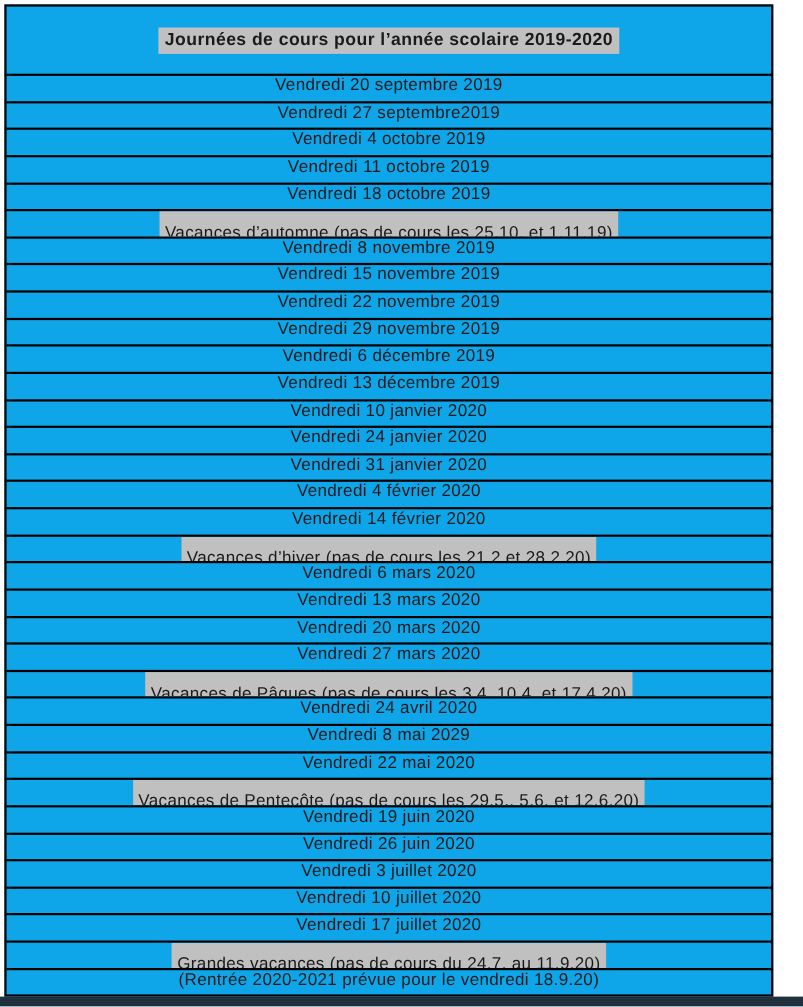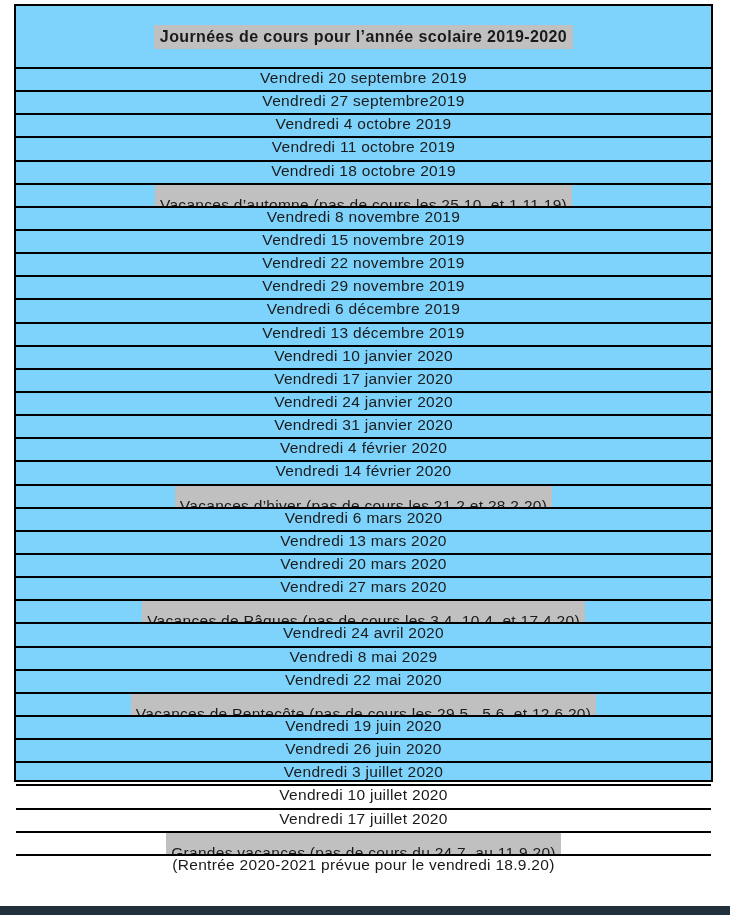--- a/index.html
+++ b/index.html
@@ -7,28 +7,28 @@
     --border:#000000;
     --text:#1a1a1a;
     --bottom-bar:#20303c;
   }
   *{margin:0;padding:0;box-sizing:border-box;}
   html,body{width:730px;height:915px;background:#ffffff;overflow:hidden;}
   body{font-family:"Liberation Sans", sans-serif;color:var(--text);position:relative;}
 
   .sheet{
     position:absolute;
-    left:14px;
+    left:4px;
     top:4px;
     width:699px;
-    height:778px;
+    height:902px;
     border:2px solid var(--border);
     display:flex;
     flex-direction:column;
-    background:#7dd3fc;
+    background:#0ea5e9;
   }
 
   .title-row{
     height:63px;
     border-bottom:2px solid var(--border);
     display:flex;
     align-items:center;
     justify-content:center;
     flex:none;
   }
@@ -116,23 +116,20 @@
       <div class="row">
     <span class="row-text">Vendredi 6 décembre 2019</span>
   </div>
       <div class="row">
     <span class="row-text">Vendredi 13 décembre 2019</span>
   </div>
       <div class="row">
     <span class="row-text">Vendredi 10 janvier 2020</span>
   </div>
       <div class="row">
-    <span class="row-text">Vendredi 17 janvier 2020</span>
-  </div>
-      <div class="row">
     <span class="row-text">Vendredi 24 janvier 2020</span>
   </div>
       <div class="row">
     <span class="row-text">Vendredi 31 janvier 2020</span>
   </div>
       <div class="row">
     <span class="row-text">Vendredi 4 février 2020</span>
   </div>
       <div class="row">
     <span class="row-text">Vendredi 14 février 2020</span>

